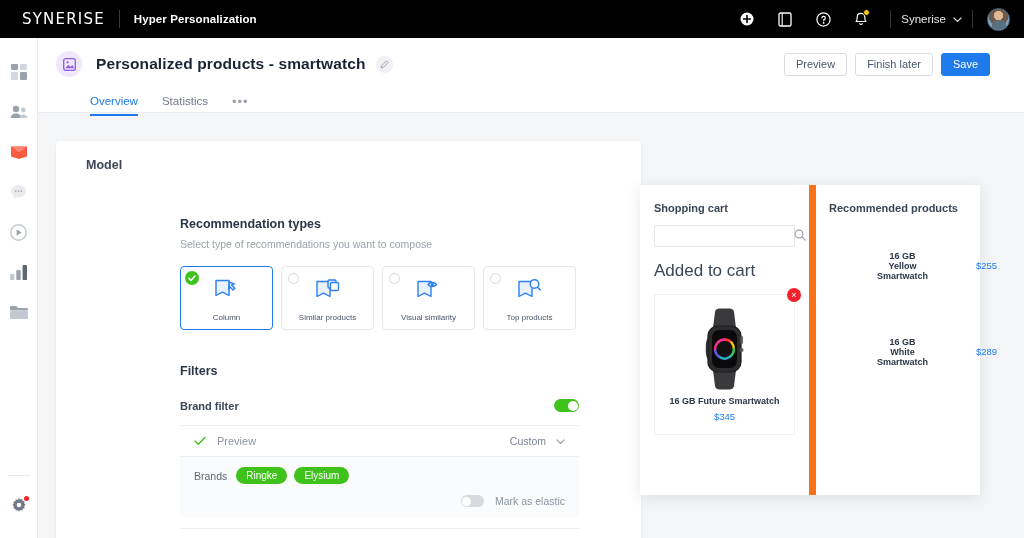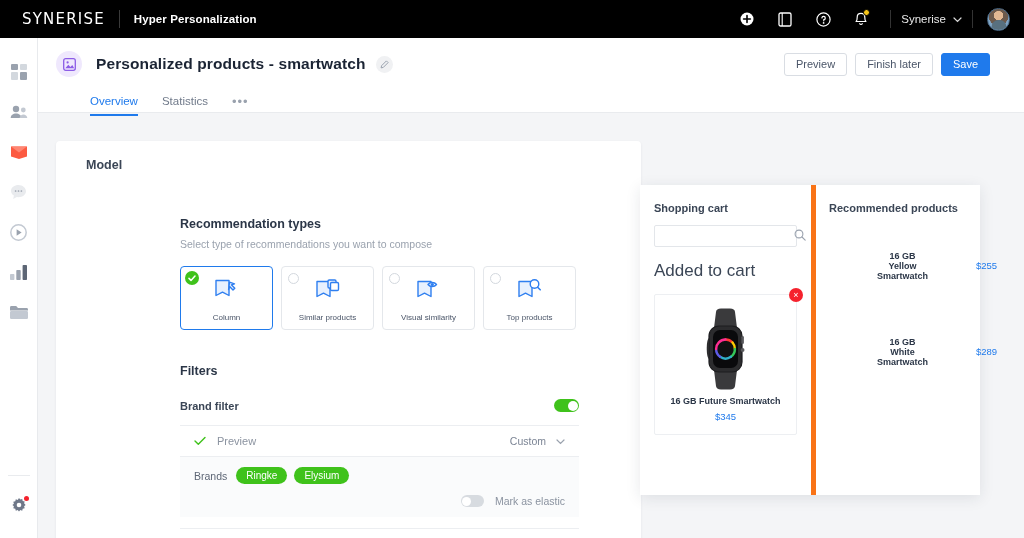--- a/index.html
+++ b/index.html
@@ -158,21 +158,21 @@
   }
   .elastic-row { display: flex; align-items: center; margin-top: 11px; }
   .elastic-label { font-size: 10.5px; color: #8b93a0; margin-left: 11px; }
 
   
   .preview {
     position: absolute; top: 59px; left: 602px; width: 340px; height: 310px;
     background: #ffffff; box-shadow: 0 3px 14px rgba(25,35,60,.10);
     display: flex; z-index: 20;
   }
-  .cart-col { width: 176px; border-right: 5px solid #f97316; padding: 17px 14px 16px 14px; position: relative; }
+  .cart-col { width: 176px; border-right: 7px solid #f97316; padding: 17px 14px 16px 14px; position: relative; }
   .rec-col { width: 164px; padding: 17px 13px 0 13px; }
   .pv-title { font-size: 11px; font-weight: 700; color: #3b4656; }
   .search-box {
     margin-top: 11px; height: 22px; border: 1px solid #e3e6ea; border-radius: 2px;
     display: flex; align-items: center; padding: 0 7px; background: #fff;
   }
   .search-box input {
     border: none; outline: none; flex: 1; font-size: 10px; color: #3b4656;
     font-family: "Liberation Sans", sans-serif; background: transparent;
   }

